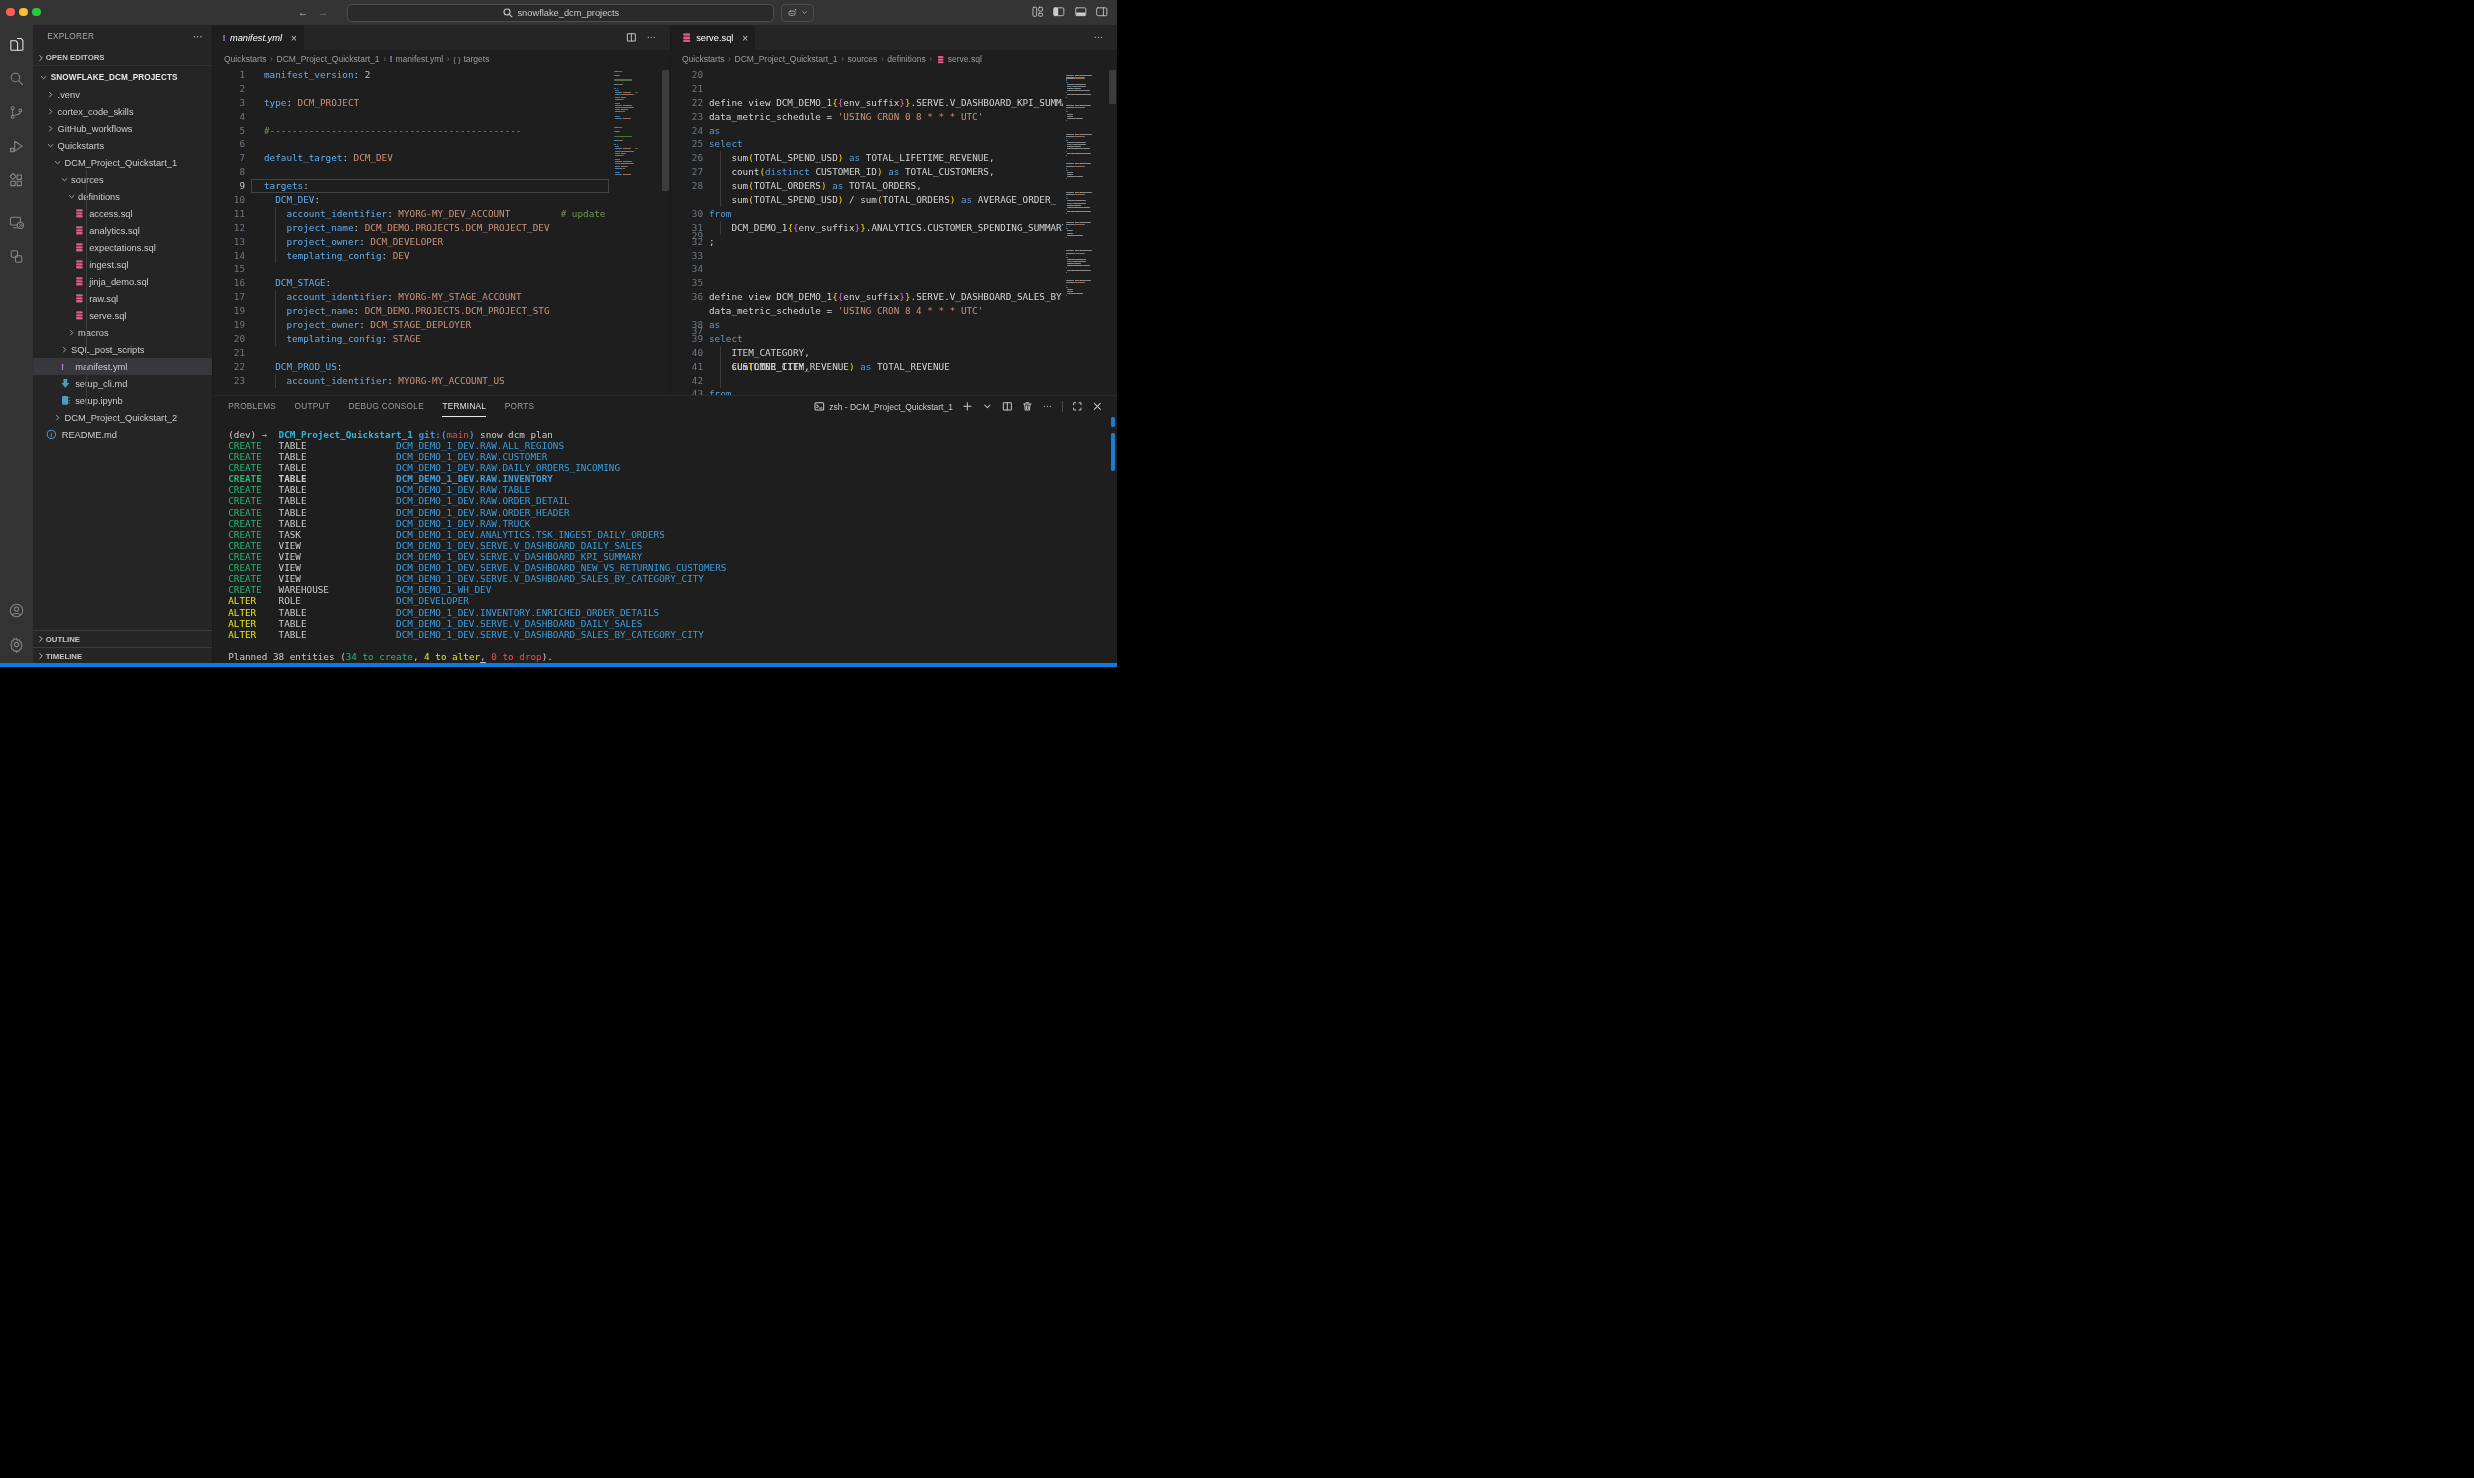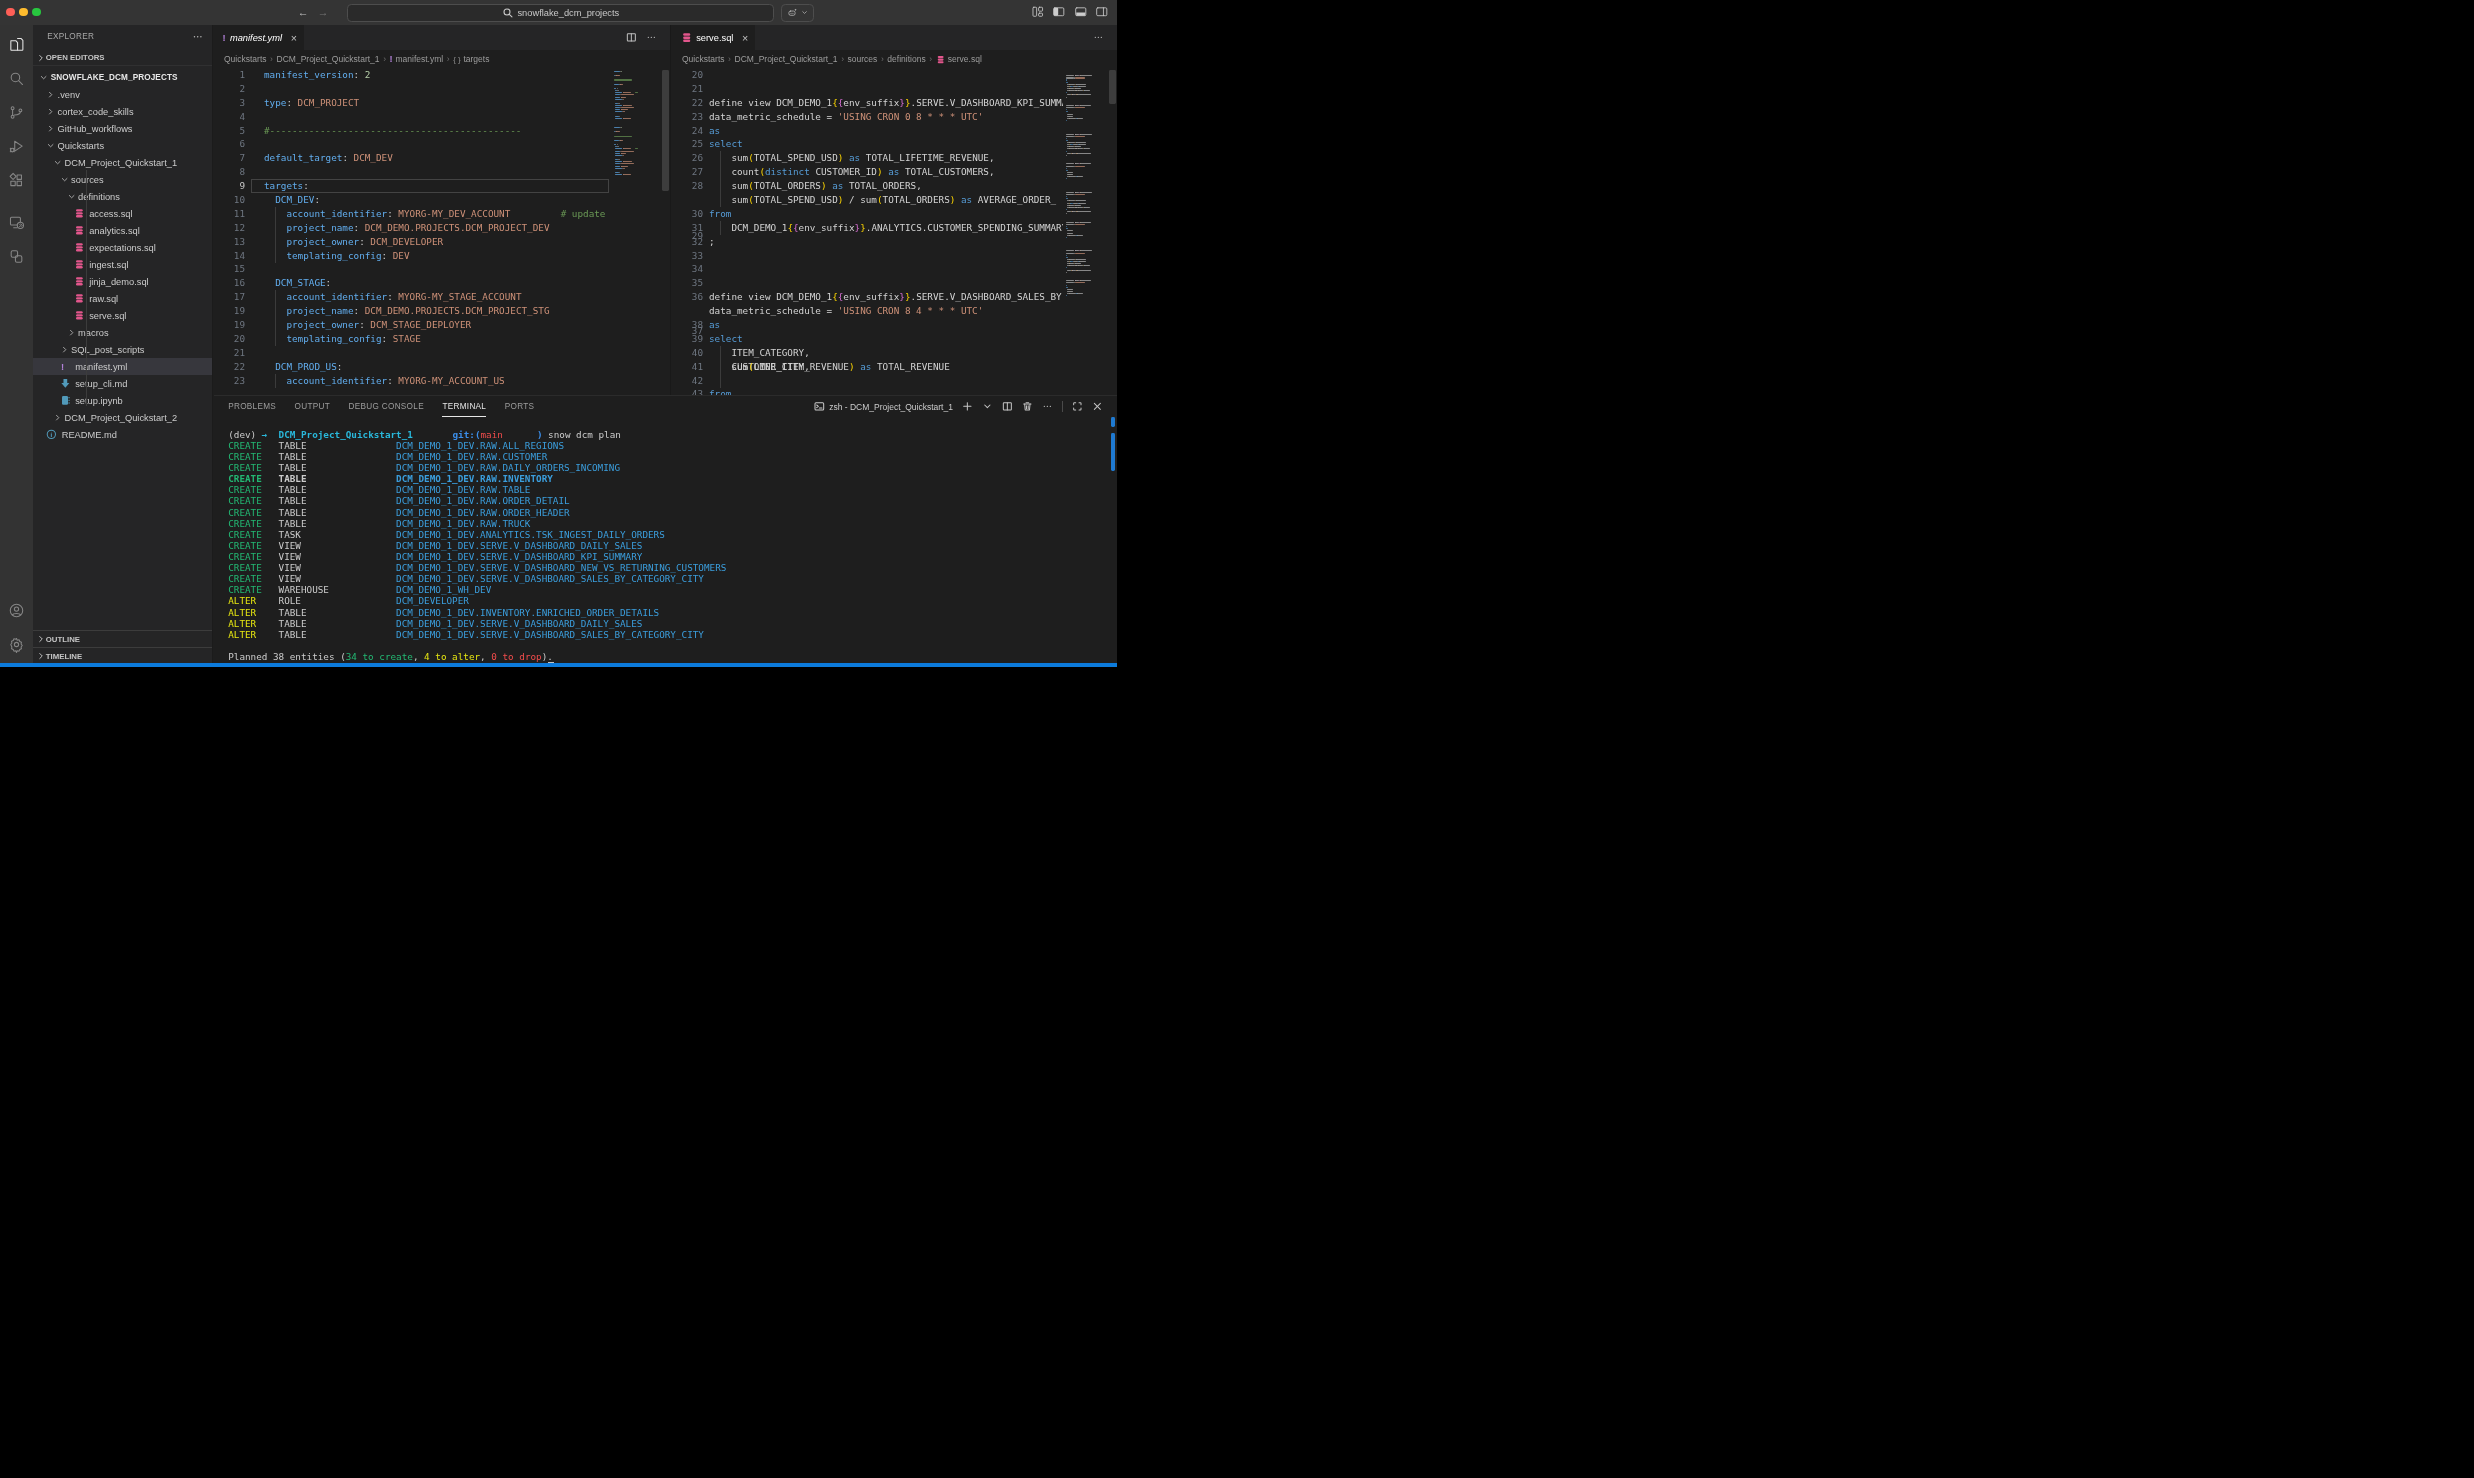--- a/index.html
+++ b/index.html
@@ -87,21 +87,21 @@
   #panel-tabs { display:flex; gap:18.5px; padding-left:14.2px; font-size:8.2px; letter-spacing:0.3px; color:#9d9d9d; }
   .ptab { height:21.4px; display:flex; align-items:center; border-bottom:0.7px solid transparent; }
   .ptab.active { color:#e7e7e7; border-bottom:0.7px solid #e7e7e7; }
   #panel-right { margin-left:auto; display:flex; align-items:center; gap:9.3px; padding-right:14.2px; color:#c5c5c5; font-size:8.5px; }
   #panel-right .icn svg{ width:10.7px; height:10.7px; }
   #term-label { display:flex; align-items:center; gap:4.3px; color:#cccccc; }
   .vdiv { width:0.7px; height:11.4px; background:#4a4a4a; }
   #terminal { position:absolute; left:14.2px; top:0; right:10px; bottom:0; font-family:"DejaVu Sans Mono", monospace; font-size:9.3px; }
   .trmrow { position:absolute; left:0; height:11px; line-height:11px; white-space:pre; color:#cccccc; }
   .t-fg{ color:#cccccc; } .t-green{ color:#23b873; } .t-yellow{ color:#e5e510; } .t-red{ color:#f14c4c; }
-  .t-blue{ color:#3b9edd; } .t-cyan{ color:#29b8db; font-weight:bold; } .t-git{ color:#3b8eea; font-weight:bold;margin-left:34px; }
+  .t-blue{ color:#3b9edd; } .t-cyan{ color:#29b8db; font-weight:bold; } .t-git{ color:#3b8eea; font-weight:bold; }
   .cursor { display:inline-block; width:5.7px; height:10px; background:#c5c5c5; vertical-align:-1.4px; }
   .cmd-circle { position:absolute; left:-10px; top:2.8px; width:5px; height:5px; border:0.7px solid #7a7a7a; border-radius:50%; }
   #term-scroll1,#term-scroll2 { position:absolute; right:2.1px; width:3.6px; background:#1f7ad1; border-radius:1.4px; }
   #term-scroll1{ top:21.4px; height:10px; } #term-scroll2{ top:37px; height:38px; }
 
   #bottom-bar { position:absolute; left:0; bottom:0; width:100%; height:4.3px; background:#0c7bdc; }
 </style>
 </head>
 <body>
 

